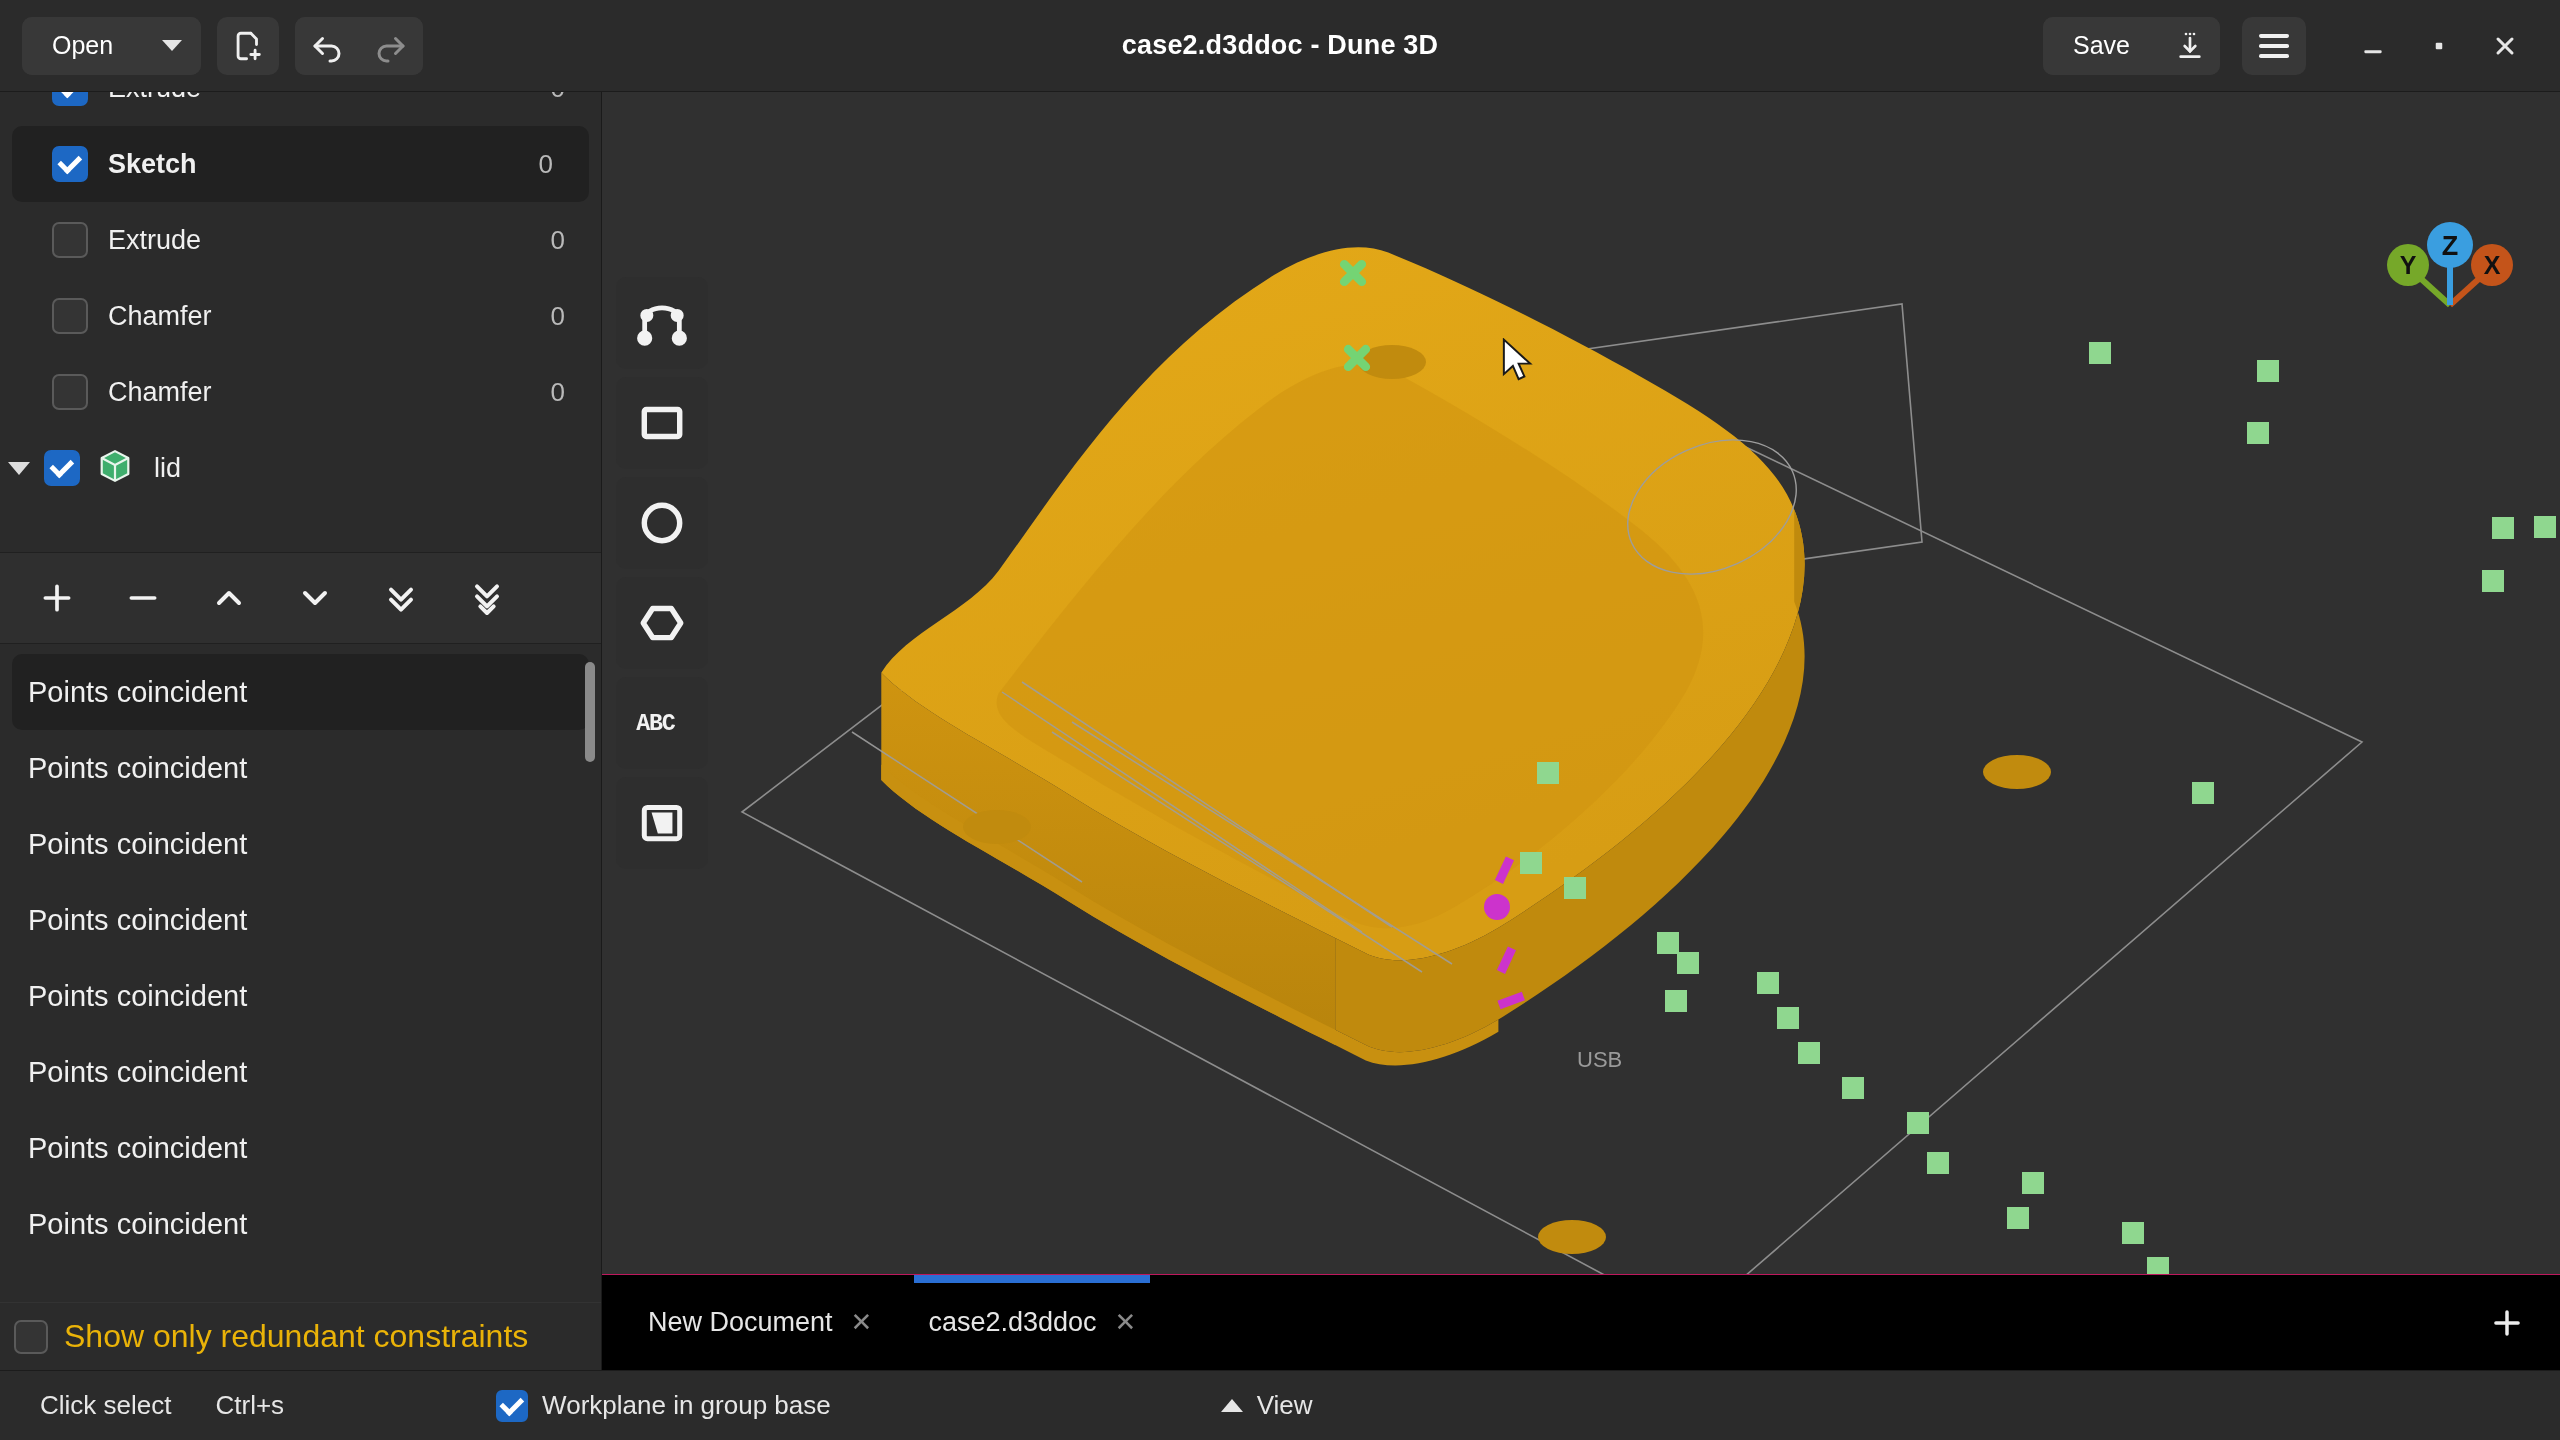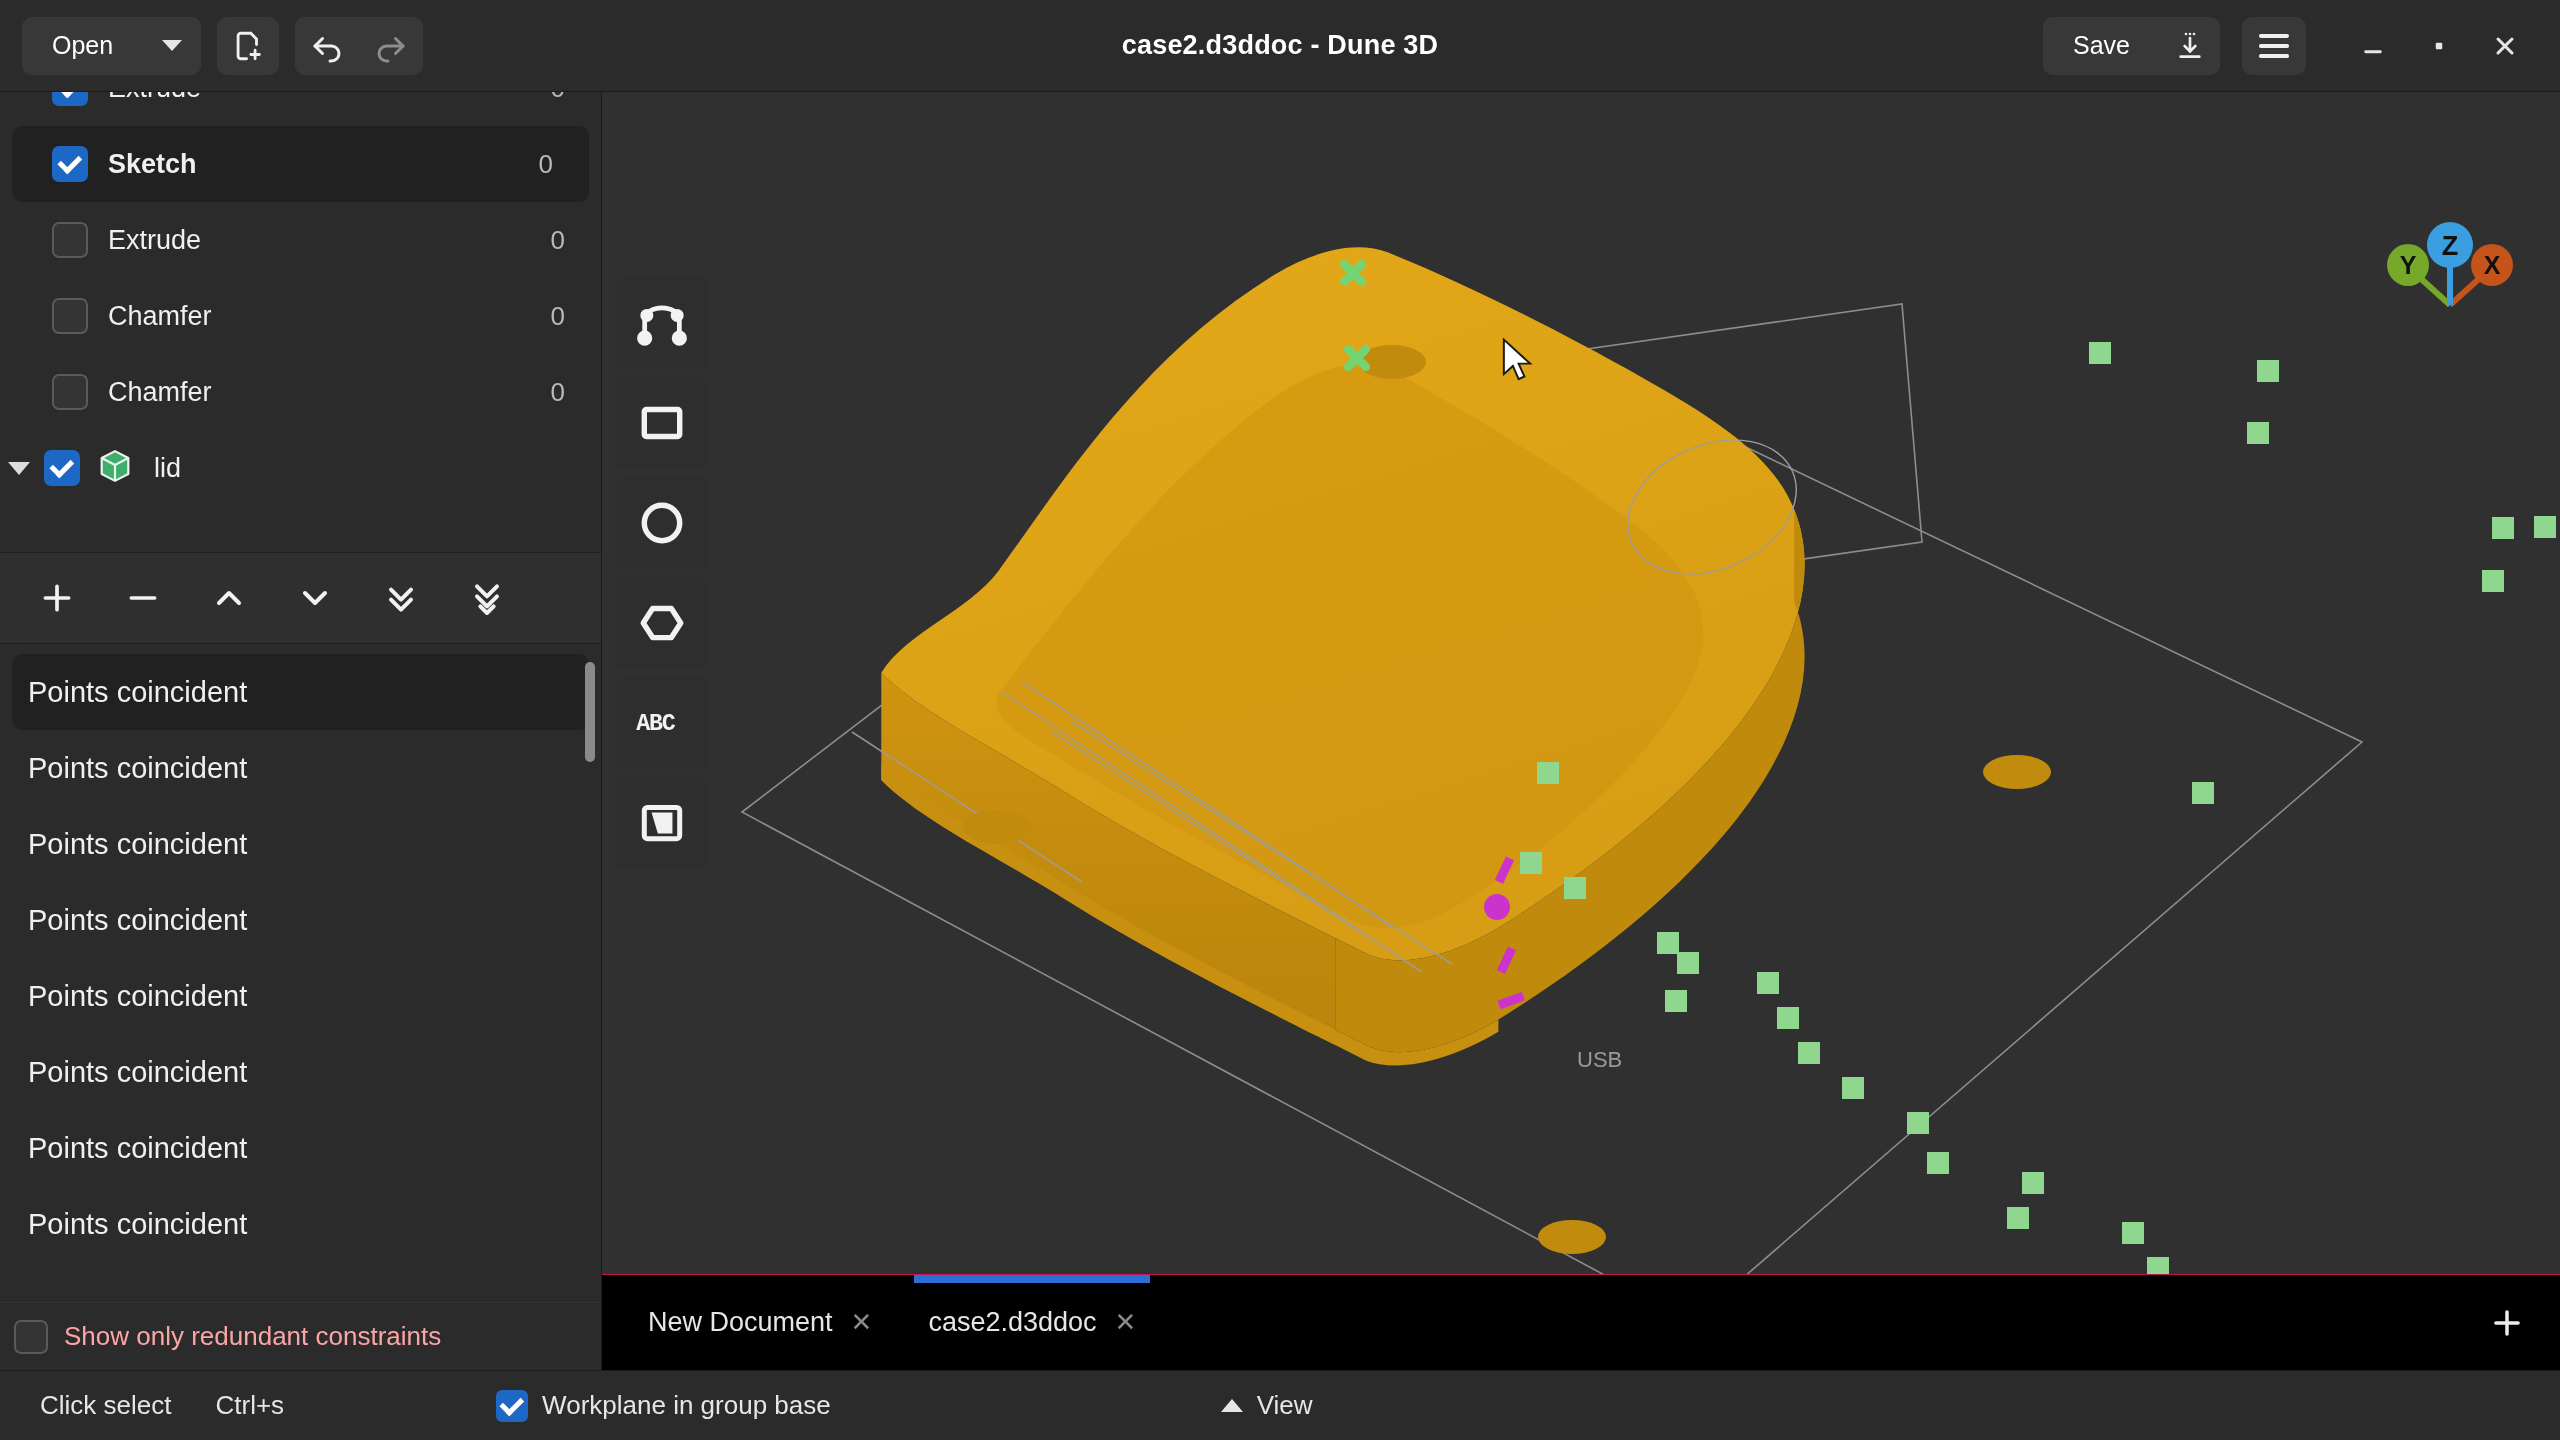--- a/index.html
+++ b/index.html
@@ -142,21 +142,21 @@
 
   .redundant {
     height: 68px; min-height: 68px;
     display: flex; align-items: center;
     padding-left: 14px;
     background: #2b2b2b;
     border-top: 1px solid #333;
     position: relative; z-index: 4;
   }
   .redundant .chk { width: 34px; height: 34px; }
-  .redundant .lbl { margin-left: 16px; font-size: 26px; color: #fca5a5; }
+  .redundant .lbl { margin-left: 16px; font-size: 32px; color: #eab308; }
 
   .lp-tabs {
     height: 80px; min-height: 80px;
     background: #2b2b2b;
     display: flex; align-items: stretch;
     border-top: 1px solid #1e1e1e;
   }
   .lp-tab {
     padding: 0 36px;
     display: flex; align-items: center; justify-content: center;

